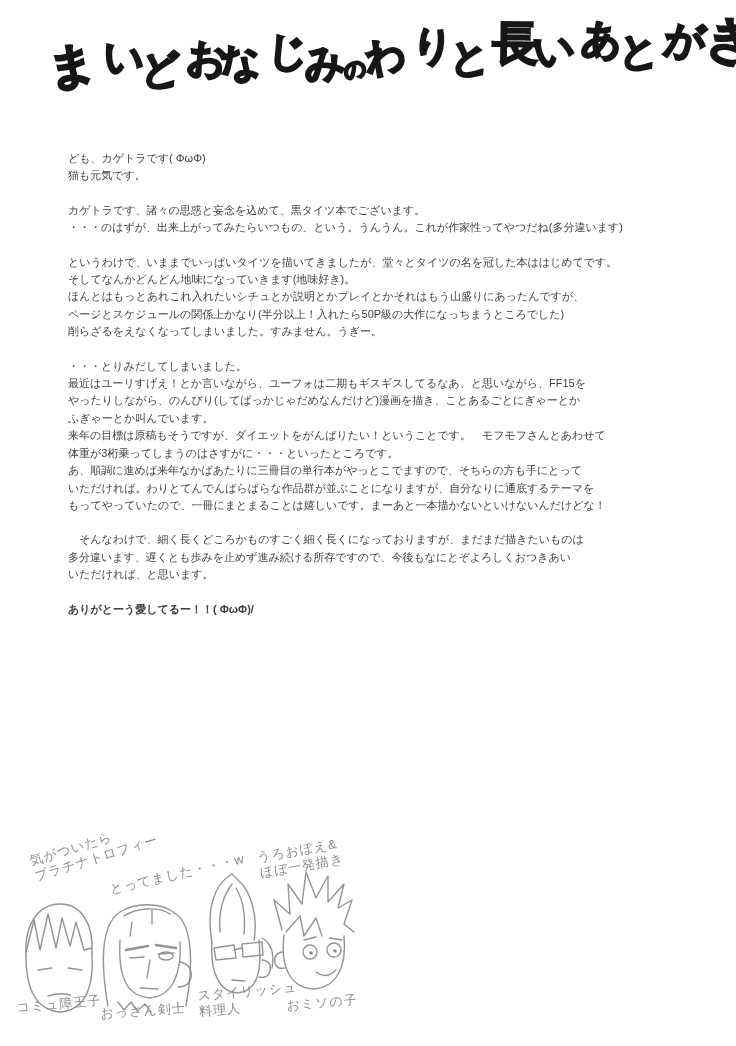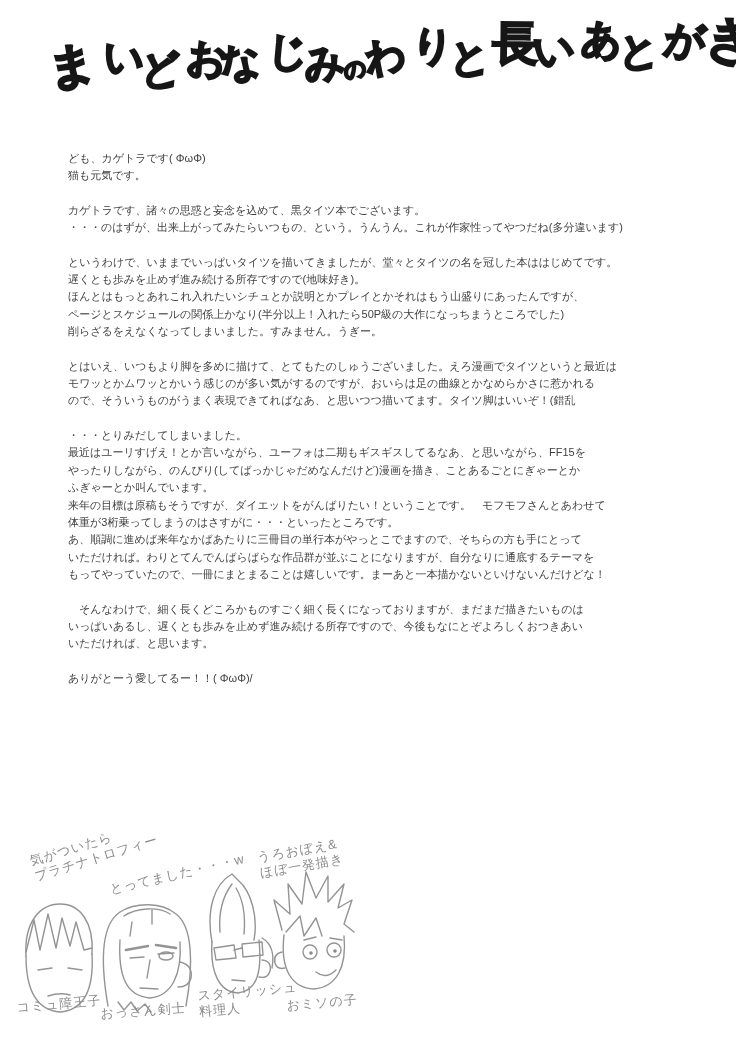--- a/index.html
+++ b/index.html
@@ -23,21 +23,21 @@
   .title span:nth-child(1){font-size:48px;}
   .title span:nth-child(8){font-size:22px;transform:translateY(8px) rotate(-12deg);}
   .title span:nth-child(12){font-size:46px;transform:translateY(-3px) rotate(3deg);}
   .title span:nth-child(17){font-size:50px;transform:rotate(10deg) translateY(2px);}
   
   .body-text{
     position:absolute;left:68px;top:150px;width:632px;
     color:#3f3f3f;font-size:11px;line-height:17.4px;
   }
   .body-text p{margin:0 0 17px;white-space:pre-wrap;}
-  .body-text p:last-child{margin-bottom:0;}
+  .body-text p:last-child{margin-bottom:0;font-weight:bold;}
   
   .sketch-area{position:absolute;left:0;top:838px;width:736px;height:208px;}
   .sketch-svg{position:absolute;left:0;top:0;}
   .sketch-svg path,.sketch-svg ellipse,.sketch-svg circle{
     fill:none;stroke:#949494;stroke-width:1.4;stroke-linecap:round;stroke-linejoin:round;
   }
   .sketch-svg .thick{stroke-width:2.6;}
   .sketch-svg .dot{fill:#8a8a8a;stroke:none;}
   .hand{
     position:absolute;color:#8c8c8c;font-size:13px;line-height:16px;
@@ -57,38 +57,35 @@
 <div class="page">
 
   <h1 class="title"><span>ま</span><span>い</span><span>ど</span><span>お</span><span>な</span><span>じ</span><span>み</span><span>の</span><span>わ</span><span>り</span><span>と</span><span>長</span><span>い</span><span>あ</span><span>と</span><span>が</span><span>き</span></h1>
 
   <div class="body-text">
     <p>ども、カゲトラです( ΦωΦ)
 猫も元気です。</p>
     <p>カゲトラです、諸々の思惑と妄念を込めて、黒タイツ本でございます。
 ・・・のはずが、出来上がってみたらいつもの、という。うんうん。これが作家性ってやつだね(多分違います)</p>
     <p>というわけで、いままでいっぱいタイツを描いてきましたが、堂々とタイツの名を冠した本ははじめてです。
-遅くとも歩みを止めず進み続ける所存ですので(地味好き)。
+そしてなんかどんどん地味になっていきます(地味好き)。
 ほんとはもっとあれこれ入れたいシチュとか説明とかプレイとかそれはもう山盛りにあったんですが、
 ページとスケジュールの関係上かなり(半分以上！入れたら50P級の大作になっちまうところでした)
 削らざるをえなくなってしまいました。すみません。うぎー。</p>
-    <p>とはいえ、いつもより脚を多めに描けて、とてもたのしゅうございました。えろ漫画でタイツというと最近は
-モワッとかムワッとかいう感じのが多い気がするのですが、おいらは足の曲線とかなめらかさに惹かれる
-ので、そういうものがうまく表現できてればなあ、と思いつつ描いてます。タイツ脚はいいぞ！(錯乱</p>
     <p>・・・とりみだしてしまいました。
 最近はユーリすげえ！とか言いながら、ユーフォは二期もギスギスしてるなあ、と思いながら、FF15を
 やったりしながら、のんびり(してばっかじゃだめなんだけど)漫画を描き、ことあるごとにぎゃーとか
 ふぎゃーとか叫んでいます。
 来年の目標は原稿もそうですが、ダイエットをがんばりたい！ということです。　モフモフさんとあわせて
 体重が3桁乗ってしまうのはさすがに・・・といったところです。
 あ、順調に進めば来年なかばあたりに三冊目の単行本がやっとこでますので、そちらの方も手にとって
 いただければ。わりとてんでんばらばらな作品群が並ぶことになりますが、自分なりに通底するテーマを
 もってやっていたので、一冊にまとまることは嬉しいです。まーあと一本描かないといけないんだけどな！</p>
     <p>　そんなわけで、細く長くどころかものすごく細く長くになっておりますが、まだまだ描きたいものは
-いっぱいあるし、遅くとも歩みを止めず進み続ける所存ですので、今後もなにとぞよろしくおつきあい
+多分違います、遅くとも歩みを止めず進み続ける所存ですので、今後もなにとぞよろしくおつきあい
 いただければ、と思います。</p>
     <p>ありがとーう愛してるー！！( ΦωΦ)/</p>
   </div>
 
   <div class="sketch-area">
 
     <svg class="sketch-svg" width="736" height="208" viewBox="0 0 736 208" xmlns="http://www.w3.org/2000/svg">
 
       <g>
         <path d="M26,118 C24,84 40,66 60,66 C80,66 94,84 92,116"></path>

